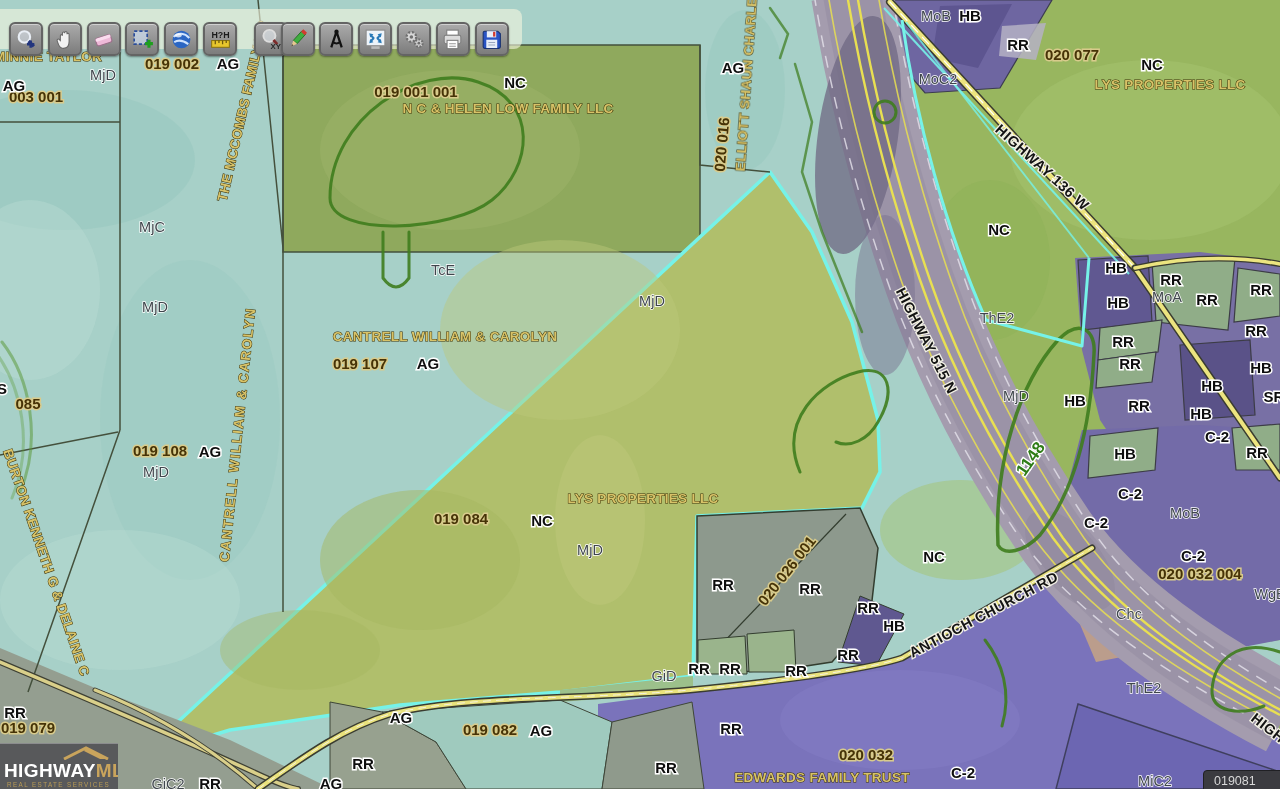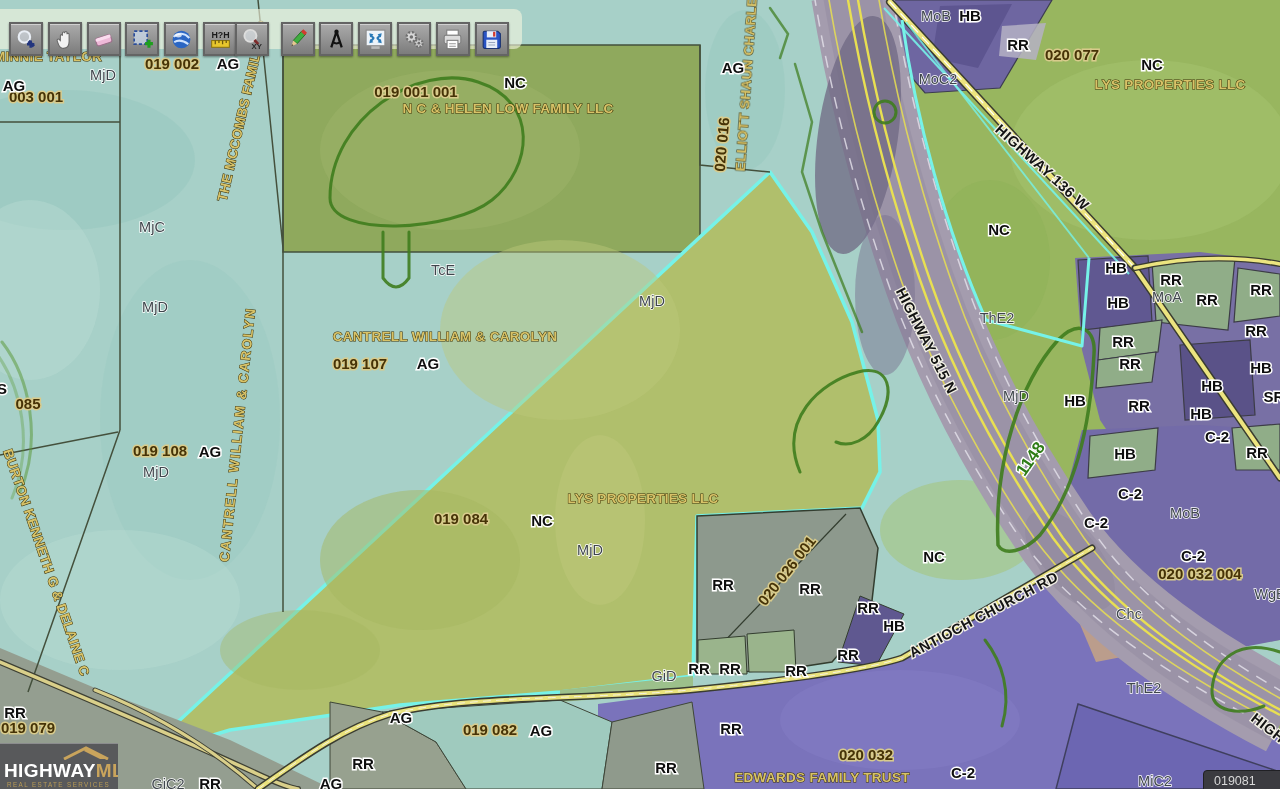--- a/index.html
+++ b/index.html
@@ -18,21 +18,21 @@
   .soil{fill:#3f464c;stroke:#ffffff;stroke-width:1.4px;paint-order:stroke;
         font-size:14.5px;}
   .road{fill:#141414;stroke:#f3f1e6;stroke-width:2.6px;paint-order:stroke;
         font-weight:bold;font-size:14.5px;letter-spacing:.5px;}
   .route{fill:#2f7d17;stroke:#ffffff;stroke-width:2.8px;paint-order:stroke;
         font-weight:bold;font-size:17px;}
 
   
   #toolbar-strip{position:absolute;left:0;top:9px;width:522px;height:40px;
      background:rgba(243,246,222,.62);border-radius:0 8px 8px 0;}
-  .tb-btn{position:absolute;top:13px;width:34px;height:34px;border-radius:0;
+  .tb-btn{position:absolute;top:13px;width:34px;height:34px;border-radius:6px;
      background:linear-gradient(#ababab,#7c7c7c);border:2px solid #646464;
      box-shadow:inset 0 1px 0 rgba(255,255,255,.45),0 1px 2px rgba(0,0,0,.4);
      display:flex;align-items:center;justify-content:center;padding:0;cursor:pointer;box-sizing:border-box;}
   .tb-btn svg{width:25px;height:25px;display:block;}
 
   
   #mls-logo{position:absolute;left:0;top:743px;width:118px;height:46px;
      background:#58595b;border-top:1px solid #8b8c8e;color:#fff;overflow:hidden;}
   #mls-logo .brand{position:absolute;left:4px;top:16px;font-size:19px;font-weight:600;
      letter-spacing:.4px;white-space:nowrap;}
@@ -319,21 +319,21 @@
           <ellipse cx="9" cy="8" rx="3.2" ry="2" fill="#fff" opacity=".75"></ellipse>
         </svg>
       </button>
       <button class="tb-btn" style="left: 203px;">
         <svg viewBox="0 0 24 24">
           <text x="12" y="10.5" font-size="8.5" font-family="Liberation Sans" font-weight="bold" fill="#1a1a1a" text-anchor="middle">H?H</text>
           <rect x="3.5" y="13" width="17" height="6.5" fill="#e8c72c" stroke="#8a7311"></rect>
           <path d="M7 13 v3.5 M10.5 13 v2.4 M14 13 v3.5 M17.5 13 v2.4" stroke="#6b570e" stroke-width="1.2"></path>
         </svg>
       </button>
-      <button class="tb-btn" style="left: 235px;">
+      <button class="tb-btn" style="left: 254px;">
         <svg viewBox="0 0 24 24">
           <circle cx="10" cy="8.5" r="5.8" fill="#e8eef4" fill-opacity=".6" stroke="#ddd" stroke-width="1.8"></circle>
           <line x1="13.8" y1="12.5" x2="17.5" y2="16.5" stroke="#7c2a2a" stroke-width="2.6"></line>
           <text x="16" y="21.5" font-size="7.5" font-family="Liberation Sans" font-weight="bold" fill="#2a2a2a" text-anchor="middle">XY</text>
         </svg>
       </button>
       <button class="tb-btn" style="left: 280.6px;">
         <svg viewBox="0 0 24 24">
           <g transform="rotate(42 12 12)">
             <rect x="9.6" y="2.8" width="4.8" height="12.5" fill="#3fae3f" stroke="#1e6b1e" stroke-width=".8"></rect>

